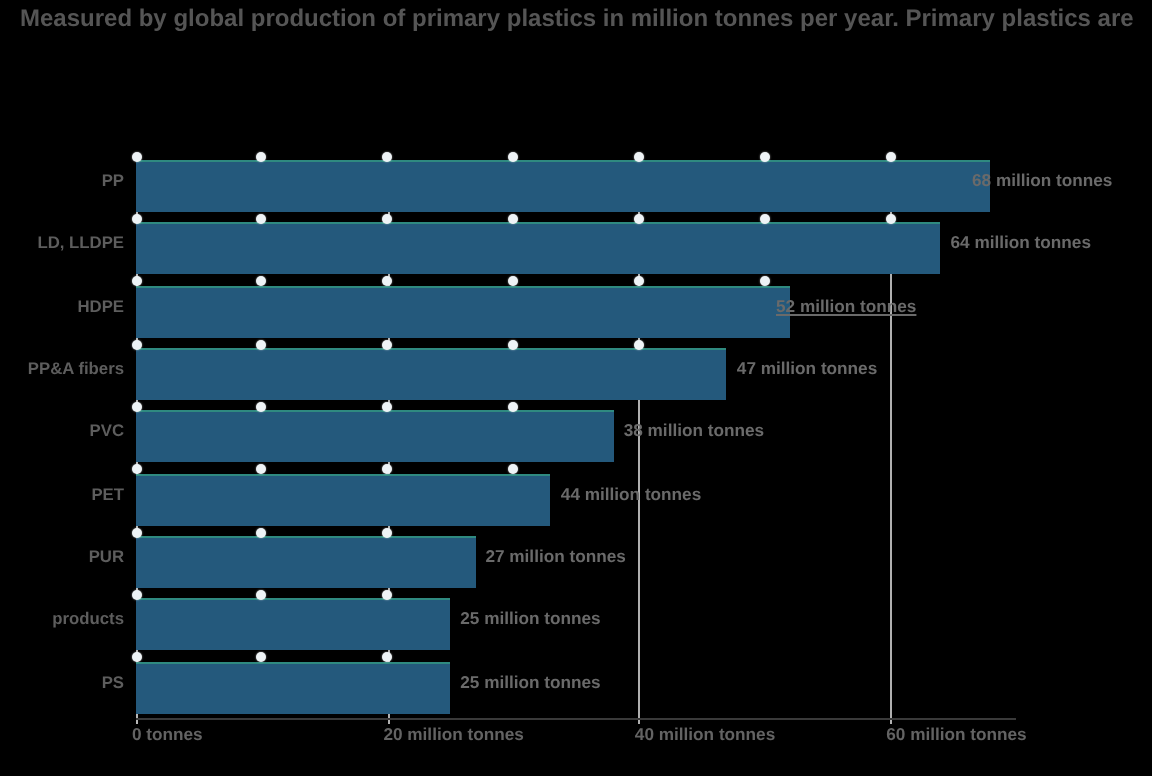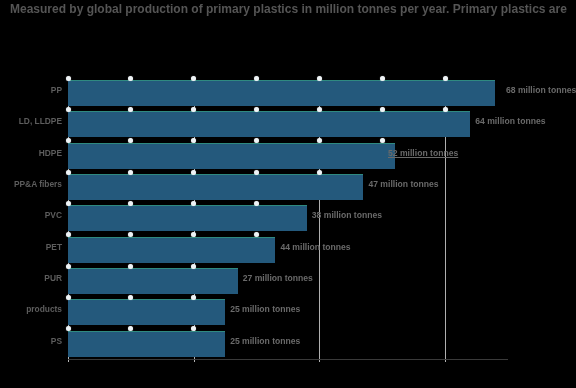--- a/index.html
+++ b/index.html
@@ -89,21 +89,21 @@
     <div class="rows" id="rows">
         <div class="row" style="top: 0px; height: 31.3333px;">
           <div class="bar" style="width: 427.429px;"></div>
           <div class="dot" style="left: 0px;"></div>
           <div class="dot" style="left: 62.8571px;"></div>
           <div class="dot" style="left: 125.714px;"></div>
           <div class="dot" style="left: 188.571px;"></div>
           <div class="dot" style="left: 251.429px;"></div>
           <div class="dot" style="left: 314.286px;"></div>
           <div class="dot" style="left: 377.143px;"></div>
-          <div class="value-label" style="left: 433px;">68 million tonnes</div>
+          <div class="value-label" style="left: 413px;">68 million tonnes</div>
           <div class="cat-label">PP</div>
         </div>
         <div class="row" style="top: 31.3333px; height: 31.3333px;">
           <div class="bar" style="width: 402.286px;"></div>
           <div class="dot" style="left: 0px;"></div>
           <div class="dot" style="left: 62.8571px;"></div>
           <div class="dot" style="left: 125.714px;"></div>
           <div class="dot" style="left: 188.571px;"></div>
           <div class="dot" style="left: 251.429px;"></div>
           <div class="dot" style="left: 314.286px;"></div>
@@ -171,14 +171,20 @@
           <div class="dot" style="left: 0px;"></div>
           <div class="dot" style="left: 62.8571px;"></div>
           <div class="dot" style="left: 125.714px;"></div>
           <div class="value-label" style="left: 157.143px;">25 million tonnes</div>
           <div class="cat-label">PS</div>
         </div>
       </div>
   </div>
 
   <div class="axis-line"></div>
+  <div class="xaxis" id="xaxis">
+      <div class="xtick" style="left: 0px;">0 tonnes</div>
+      <div class="xtick" style="left: 125.714px;">20 million tonnes</div>
+      <div class="xtick" style="left: 251.429px;">40 million tonnes</div>
+      <div class="xtick" style="left: 377.143px;">60 million tonnes</div>
+    </div>
 
 </div>
 
 </body></html>

